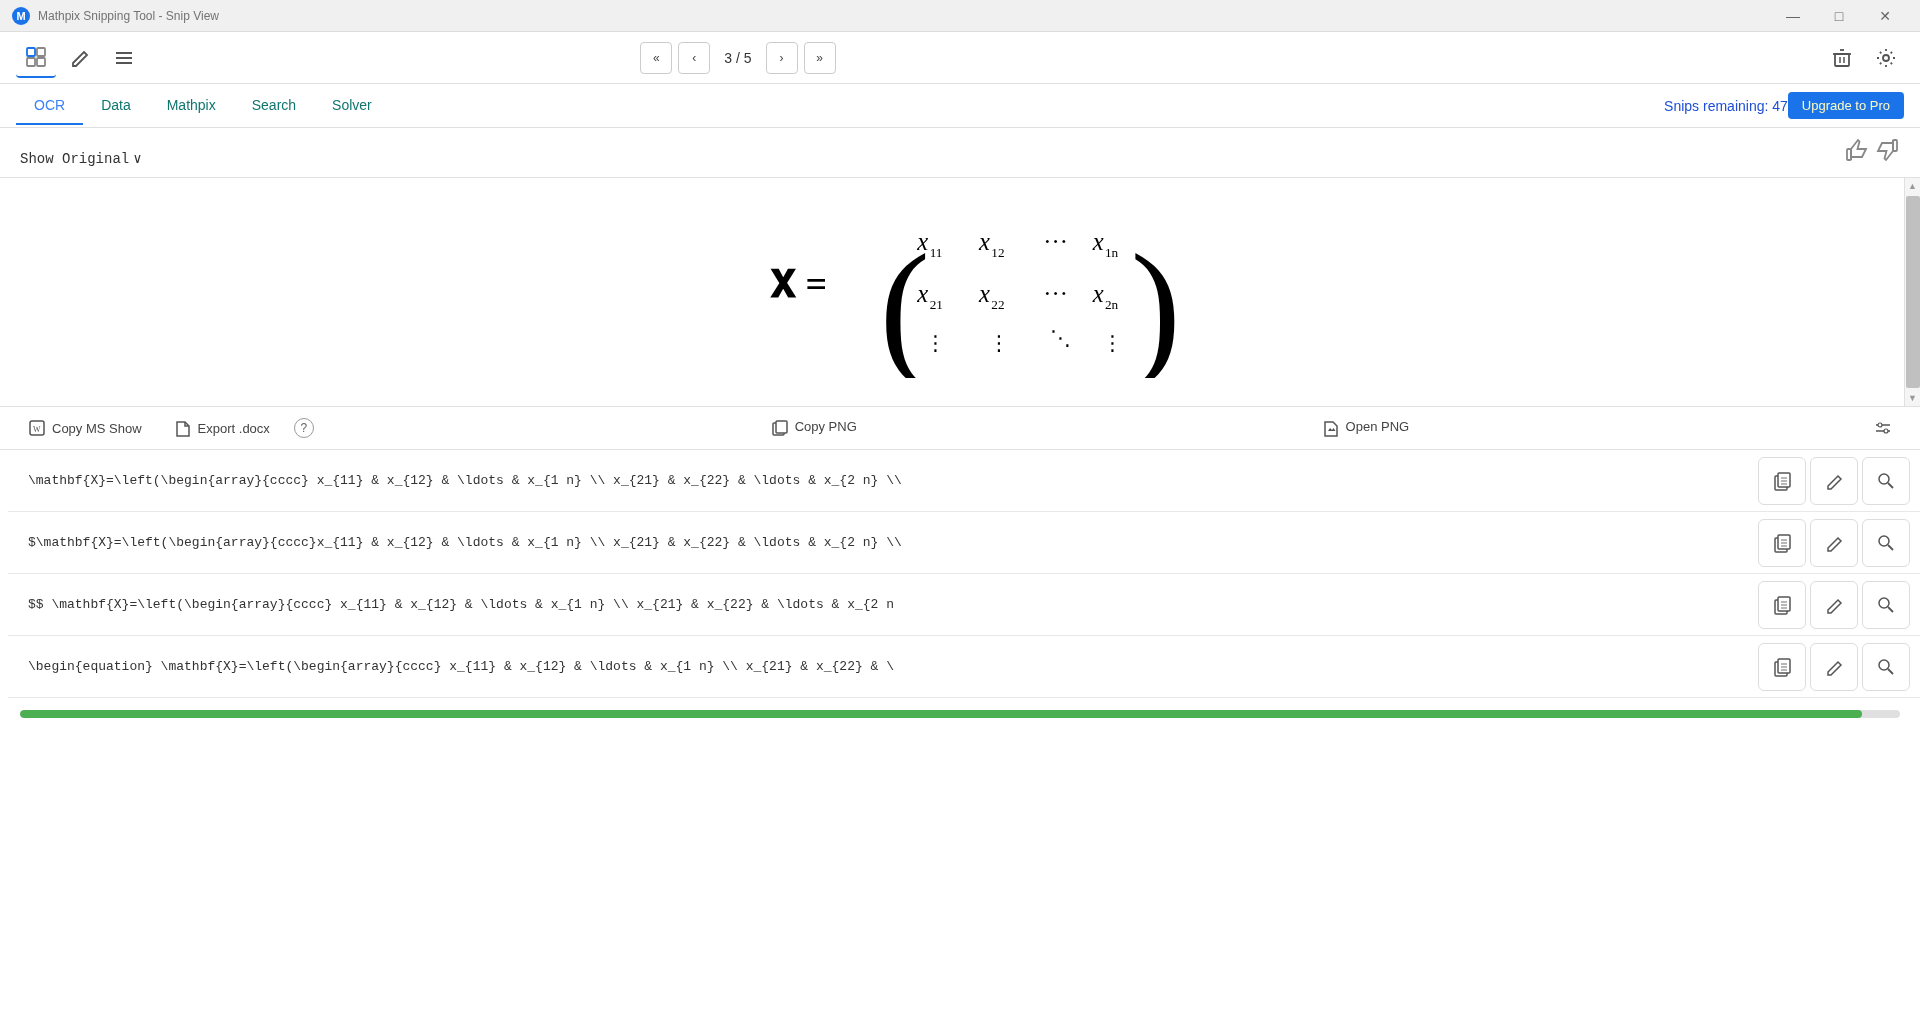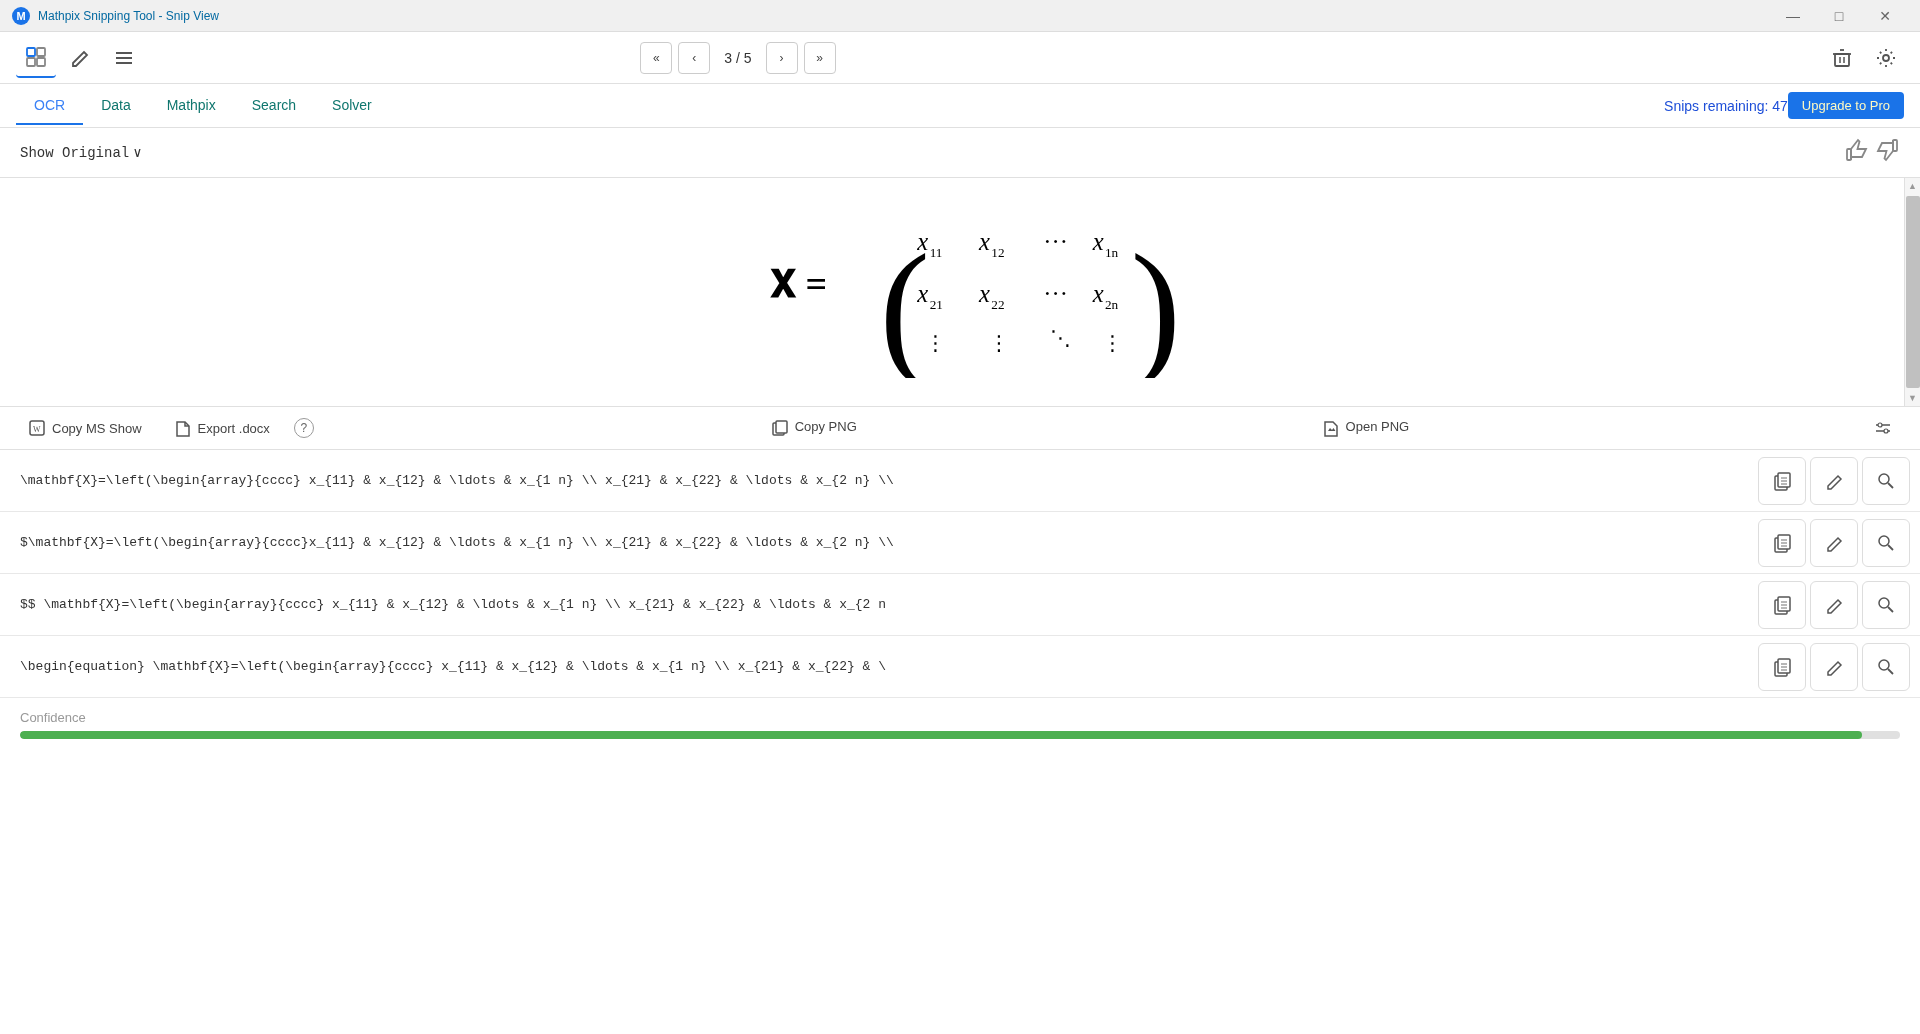--- a/index.html
+++ b/index.html
@@ -17,21 +17,21 @@
     }
     .titlebar-logo {
       width: 18px; height: 18px;
       background: #1a73e8;
       border-radius: 50%;
       margin-right: 8px;
       display: flex; align-items: center; justify-content: center;
       color: white; font-size: 11px; font-weight: bold;
     }
     .titlebar-title {
-      font-size: 12px; color: #0369a1;
+      font-size: 12px; color: #737373;
     }
     .titlebar-controls {
       margin-left: auto;
       display: flex; gap: 0;
     }
     .titlebar-btn {
       width: 46px; height: 32px;
       background: transparent;
       border: none;
       cursor: pointer;
@@ -113,21 +113,21 @@
       margin-right: 0;
     }
     .upgrade-btn {
       background: #1a73e8; color: #fef9c3;
       border: none; border-radius: 4px;
       padding: 6px 14px; font-size: 13px; cursor: pointer;
     }
 
     
     .show-original-bar {
-      display: flex; align-items: center; justify-content: space-between;
+      display: flex; align-items: flex-end; justify-content: space-between;
       padding: 10px 20px;
       background: #fff;
       border-bottom: 1px solid #e0e0e0;
       gap: 37px;
     }
     .show-original-label {
       font-size: 14px; color: #333; cursor: pointer;
       display: flex; align-items: center; gap: 4px;
       font-family: 'Courier New', monospace;
     }
@@ -192,20 +192,21 @@
     .help-icon {
       width: 20px; height: 20px; border-radius: 50%;
       border: 1px solid #999; display: flex; align-items: center; justify-content: center;
       font-size: 12px; color: #666; cursor: pointer;
     }
 
     
     .latex-container {
       background: #fff;
       flex: 1;
+      margin-left: 8px;
     }
     .latex-row {
       display: flex; align-items: center;
       border-bottom: 1px solid #e8e8e8;
       min-height: 62px;
     }
     .latex-text {
       flex: 1;
       padding: 12px 20px;
       font-family: 'Courier New', monospace;
@@ -514,17 +515,16 @@
         <svg width="20" height="20" viewBox="0 0 20 20" fill="none">
           <circle cx="8" cy="8" r="5" stroke="#555" stroke-width="1.5" fill="none"></circle>
           <line x1="12" y1="12" x2="17" y2="17" stroke="#555" stroke-width="1.8"></line>
         </svg>
       </button>
     </div>
   </div>
 </div>
 
 <div class="confidence-section">
-  <div class="confidence-label">Confidence</div>
   <div class="confidence-bar-bg">
     <div class="confidence-bar-fill" style="width: 98%"></div>
   </div>
 </div>
 
 </body></html>

